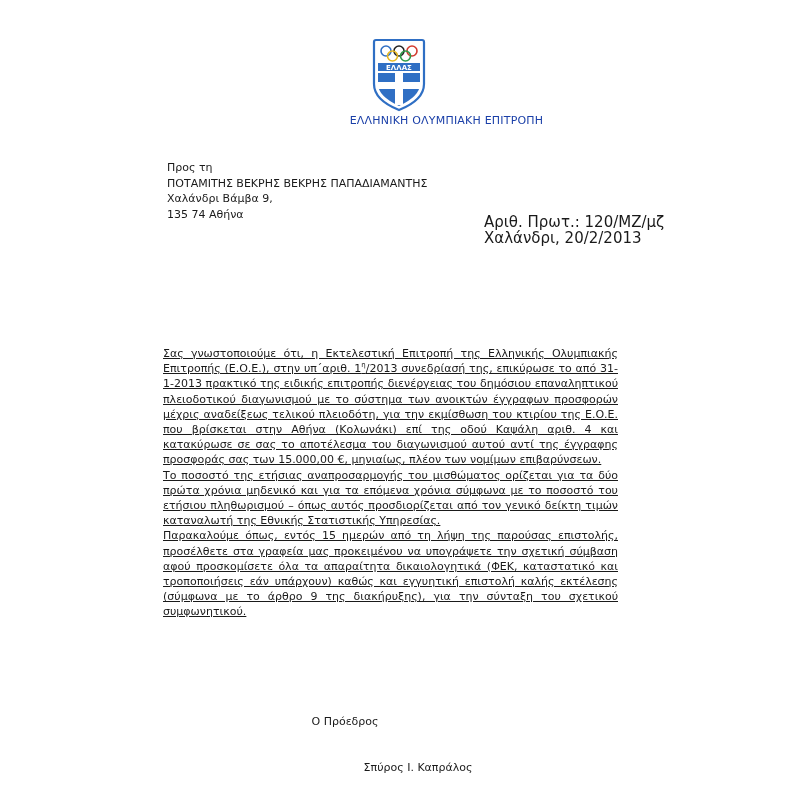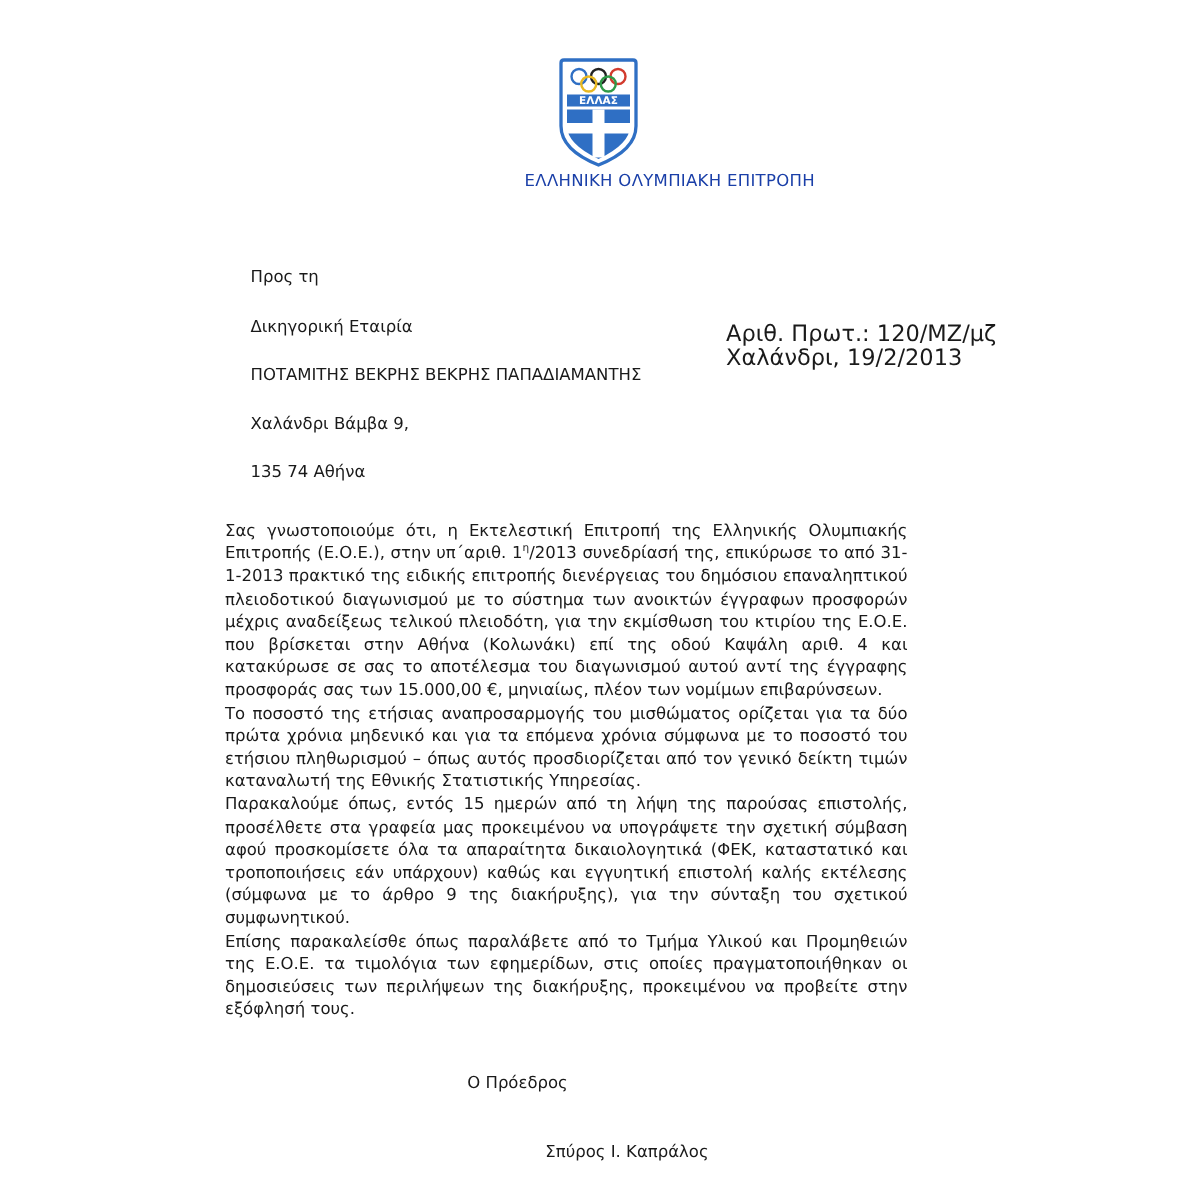--- a/index.html
+++ b/index.html
@@ -2,23 +2,23 @@
 <html><head>
 <meta charset="utf-8">
 <style>
   html, body { margin: 0; padding: 0; background: #ffffff; }
   body { width: 798px; height: 798px; position: relative; overflow: hidden;
          font-family: "DejaVu Sans", sans-serif; color: #1a1a1a; }
   .logo { position: absolute; left: 372px; top: 38px; width: 54px; height: 74px; }
   .org-name { position: absolute; left: 0; top: 114px; width: 798px; text-align: center;
               font-size: 11px; color: #1a3fa8; letter-spacing: 0.2px; padding-left: 95px; box-sizing: border-box; }
   .recipient { position: absolute; left: 167px; top: 160px; font-size: 11px; line-height: 15.5px; }
-  .recipient div { white-space: nowrap; margin-top: 17px; }
+  .recipient div { white-space: nowrap; }
   .ref { position: absolute; left: 484px; top: 215px; font-size: 15px; line-height: 15.5px; white-space: nowrap; }
-  .body { position: absolute; left: 150px; top: 346px; width: 455px; font-size: 11px; line-height: 15.2px; }
+  .body { position: absolute; left: 163px; top: 346px; width: 455px; font-size: 11px; line-height: 15.2px; text-decoration: underline; }
   .body p { margin: 0; text-align: justify; }
   .sup { font-size: 7px; vertical-align: top; line-height: 9px; }
   .signature-title { position: absolute; left: 0; top: 715px; width: 688px; text-align: center; font-size: 11px; padding-left: 2px; box-sizing: border-box; }
   .signature-name { position: absolute; left: 16px; top: 761px; width: 798px; text-align: center; font-size: 11px; padding-left: 6px; box-sizing: border-box; }
 </style>
 </head>
 <body>
 
 <svg class="logo" viewBox="0 0 54 74">
   <path d="M4 2 H50 Q52 2 52 4 V46 Q52 62 27 72 Q2 62 2 46 V4 Q2 2 4 2 Z" fill="#ffffff" stroke="#2f6fc4" stroke-width="2.2"></path>
@@ -33,32 +33,30 @@
   <text x="27" y="31.5" text-anchor="middle" font-size="7" font-family="DejaVu Sans, sans-serif" font-weight="bold" fill="#ffffff">ΕΛΛΑΣ</text>
   <path d="M6 35 H48 V46 Q48 58 27 68 Q6 58 6 46 Z" fill="#2f6fc4"></path>
   <rect x="23" y="35" width="8" height="32" fill="#ffffff"></rect>
   <rect x="6" y="44" width="42" height="7" fill="#ffffff"></rect>
 </svg>
 
 <div class="org-name">ΕΛΛΗΝΙΚΗ ΟΛΥΜΠΙΑΚΗ ΕΠΙΤΡΟΠΗ</div>
 
 <div class="recipient">
   <div>Προς  τη</div>
-  <div>Δικηγορική Εταιρία</div>
   <div>ΠΟΤΑΜΙΤΗΣ  ΒΕΚΡΗΣ ΒΕΚΡΗΣ ΠΑΠΑΔΙΑΜΑΝΤΗΣ</div>
   <div>Χαλάνδρι Βάμβα 9,</div>
   <div>135 74 Αθήνα</div>
 </div>
 
 <div class="ref">
   <div>Αριθ. Πρωτ.: 120/ΜΖ/μζ</div>
-  <div>Χαλάνδρι, 19/2/2013</div>
+  <div>Χαλάνδρι, 20/2/2013</div>
 </div>
 
 <div class="body">
   <p><span>Σας γνωστοποιούμε ότι, η Εκτελεστική Επιτροπή της Ελληνικής Ολυμπιακής Επιτροπής (Ε.Ο.Ε.), στην υπ΄αριθ. 1</span><span class="sup">η</span><span>/2013 συνεδρίασή της, επικύρωσε το από 31-1-2013 πρακτικό της ειδικής επιτροπής διενέργειας του δημόσιου επαναληπτικού πλειοδοτικού διαγωνισμού με το σύστημα των ανοικτών έγγραφων προσφορών μέχρις αναδείξεως τελικού πλειοδότη, για την εκμίσθωση του κτιρίου της Ε.Ο.Ε. που βρίσκεται στην Αθήνα (Κολωνάκι) επί της οδού Καψάλη αριθ. 4 και κατακύρωσε σε σας το αποτέλεσμα του διαγωνισμού αυτού αντί της έγγραφης προσφοράς σας των 15.000,00 €, μηνιαίως, πλέον των νομίμων επιβαρύνσεων.</span></p>
   <p>Το ποσοστό της ετήσιας αναπροσαρμογής του μισθώματος ορίζεται για τα δύο πρώτα χρόνια μηδενικό και για τα επόμενα χρόνια σύμφωνα με το ποσοστό του ετήσιου πληθωρισμού – όπως αυτός προσδιορίζεται από τον γενικό δείκτη τιμών καταναλωτή της Εθνικής Στατιστικής Υπηρεσίας.</p>
   <p>Παρακαλούμε όπως, εντός 15 ημερών από τη λήψη της παρούσας επιστολής, προσέλθετε στα γραφεία μας προκειμένου να υπογράψετε την σχετική σύμβαση αφού προσκομίσετε όλα τα απαραίτητα δικαιολογητικά (ΦΕΚ, καταστατικό και τροποποιήσεις εάν υπάρχουν) καθώς και εγγυητική επιστολή καλής εκτέλεσης (σύμφωνα με το άρθρο 9 της διακήρυξης), για την σύνταξη του σχετικού συμφωνητικού.</p>
-  <p>Επίσης παρακαλείσθε όπως παραλάβετε από το Τμήμα Υλικού και Προμηθειών της Ε.Ο.Ε. τα τιμολόγια των εφημερίδων, στις οποίες πραγματοποιήθηκαν οι δημοσιεύσεις των περιλήψεων της διακήρυξης, προκειμένου να προβείτε στην εξόφλησή τους.</p>
 </div>
 
 <div class="signature-title">Ο Πρόεδρος</div>
 <div class="signature-name">Σπύρος Ι. Καπράλος</div>
 
 </body></html>

